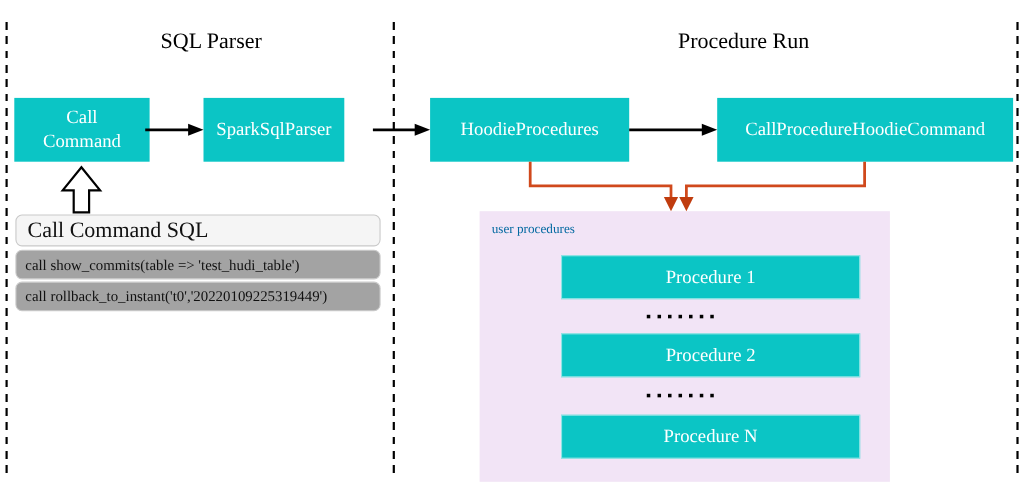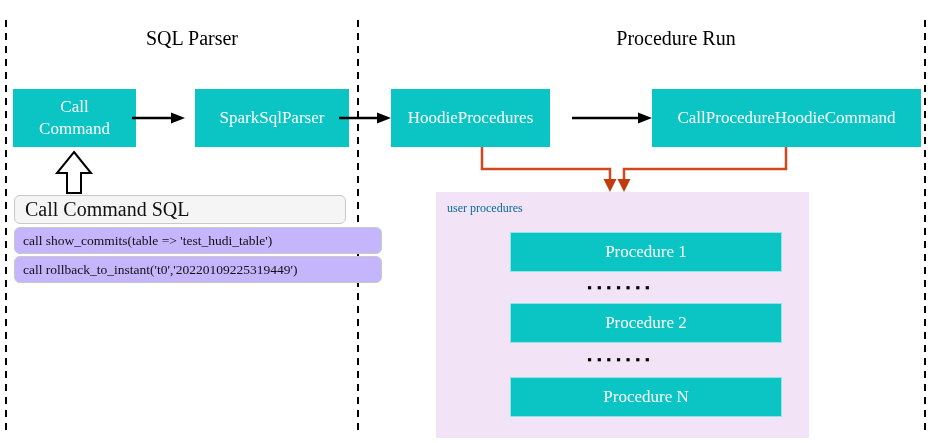--- a/index.html
+++ b/index.html
@@ -21,22 +21,22 @@
   }
   .edge-label{
     position:absolute;top:128px;width:90px;text-align:center;font-size:17px;color:#000;
   }
   .sql-header{
     position:absolute;left:14px;top:175px;width:332px;height:29px;box-sizing:border-box;
     background:#f5f5f5;border:1px solid #c9c9c9;border-radius:6px;
     display:flex;align-items:center;padding:0 10px;font-size:20px;color:#111;white-space:nowrap;
   }
   .sql-row{
-    position:absolute;left:14px;width:368px;height:27px;box-sizing:border-box;
-    background:#c4b5fd;border:1px solid #c9c9c9;border-radius:6px;
+    position:absolute;left:14px;width:332px;height:27px;box-sizing:border-box;
+    background:#a3a3a3;border:1px solid #c9c9c9;border-radius:6px;
     display:flex;align-items:center;padding:0 8px;font-size:13.5px;color:#111;white-space:nowrap;
   }
   .purple-panel{
     position:absolute;left:436px;top:172px;width:373px;height:246px;background:#f2e4f6;
   }
   .panel-label{
     position:absolute;left:447px;top:181px;font-size:12px;color:#0369a1;
   }
   .proc{
     position:absolute;left:510px;width:272px;height:40px;background:#0bc5c5;
@@ -55,22 +55,22 @@
 <div class="canvas">
 
   <div class="dash" style="left:5px"></div>
   <div class="dash" style="left:357px"></div>
   <div class="dash" style="left:924px"></div>
 
   <div class="title" style="left:92px;width:200px">SQL Parser</div>
   <div class="title" style="left:526px;width:300px">Procedure Run</div>
 
   <div class="node" style="left:13px;width:123px;padding:0 14px;box-sizing:border-box">Call Command</div>
-  <div class="node" style="left:195px;width:154px">SparkSqlParser</div>
-  <div class="node" style="left:391px;width:159px">HoodieProcedures</div>
+  <div class="node" style="left:185px;width:128px">SparkSqlParser</div>
+  <div class="node" style="left:391px;width:181px">HoodieProcedures</div>
   <div class="node" style="left:652px;width:269px">CallProcedureHoodieCommand</div>
 
 
   <div class="sql-header">Call Command SQL</div>
   <div class="sql-row" style="top:207px">call show_commits(table =&gt; 'test_hudi_table')</div>
   <div class="sql-row" style="top:236px">call rollback_to_instant('t0','20220109225319449')</div>
 
   <div class="purple-panel"></div>
   <div class="panel-label">user procedures</div>
 

